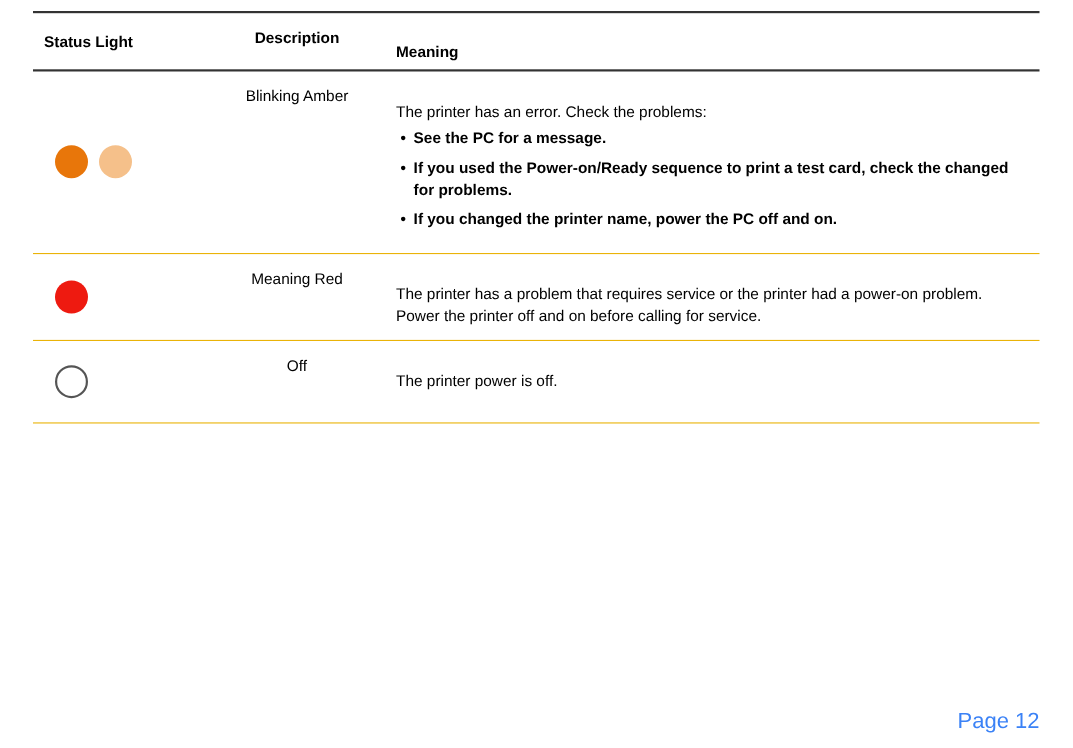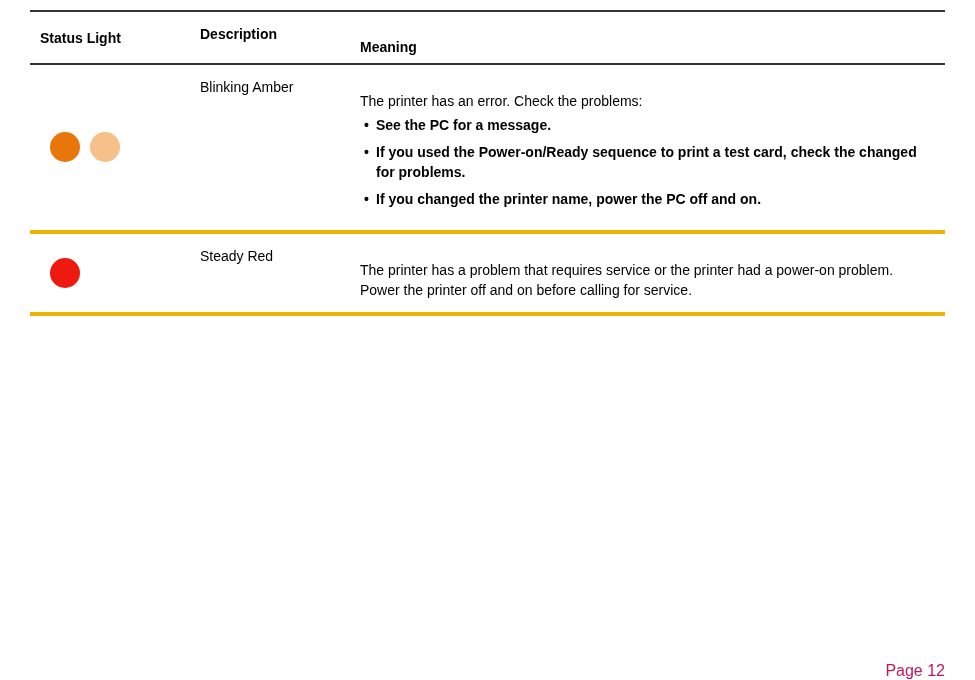--- a/index.html
+++ b/index.html
@@ -29,36 +29,37 @@
     }
 
     thead th {
       font-weight: bold;
       text-align: left;
       padding: 8px 10px;
       font-size: 14px;
     }
 
     tbody tr {
-      border-bottom: 4px solid #eab308;
+      border-bottom: 1px solid #eab308;
     }
 
     tbody td {
       padding: 12px 10px;
       vertical-align: middle;
     }
 
     .col-status {
       width: 160px;
     }
 
     .col-description {
       width: 160px;
       vertical-align: top;
       padding-top: 14px;
+      text-align: center;
     }
 
     .col-meaning {
       vertical-align: top;
       padding-top: 27px;
     }
 
     .light-cell {
       display: flex;
       align-items: center;
@@ -117,24 +118,24 @@
       left: 4px;
       top: 0;
     }
 
     .meaning-text {
       line-height: 1.4;
     }
 
     .page-footer {
       position: absolute;
-      bottom: 0;
+      bottom: 12px;
       right: 30px;
-      font-size: 16px;
-      color: #be185d;
+      font-size: 20px;
+      color: #3b82f6;
     }
   </style>
 </head>
 <body>
 
 <div class="page-container">
   <table>
     <thead>
       <tr>
         <th class="col-status">Status Light</th>
@@ -164,26 +165,39 @@
         </td>
       </tr>
 
       <tr>
         <td class="col-status">
           <div class="light-cell">
             <span class="circle circle-red-solid"></span>
           </div>
         </td>
         <td class="col-description">
-          <span>Steady Red</span>
+          <span>Meaning Red</span>
         </td>
         <td class="col-meaning">
           <span class="meaning-text">The printer has a problem that requires service or the printer had a power-on problem. Power the printer off and on before calling for service.</span>
         </td>
       </tr>
 
+      <tr>
+        <td class="col-status">
+          <div class="light-cell">
+            <span class="circle circle-outline"></span>
+          </div>
+        </td>
+        <td class="col-description">
+          <span>Off</span>
+        </td>
+        <td class="col-meaning">
+          <span class="meaning-text">The printer power is off.</span>
+        </td>
+      </tr>
     </tbody>
   </table>
 </div>
 
 <div class="page-footer">
   <span>Page 12</span>
 </div>
 
 </body></html>

